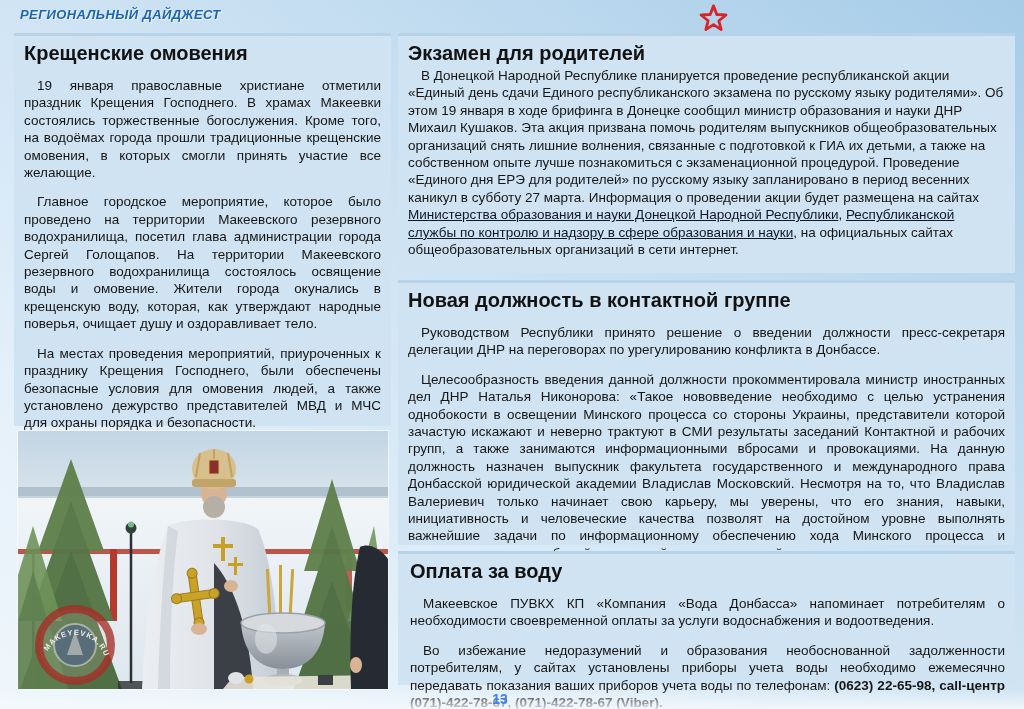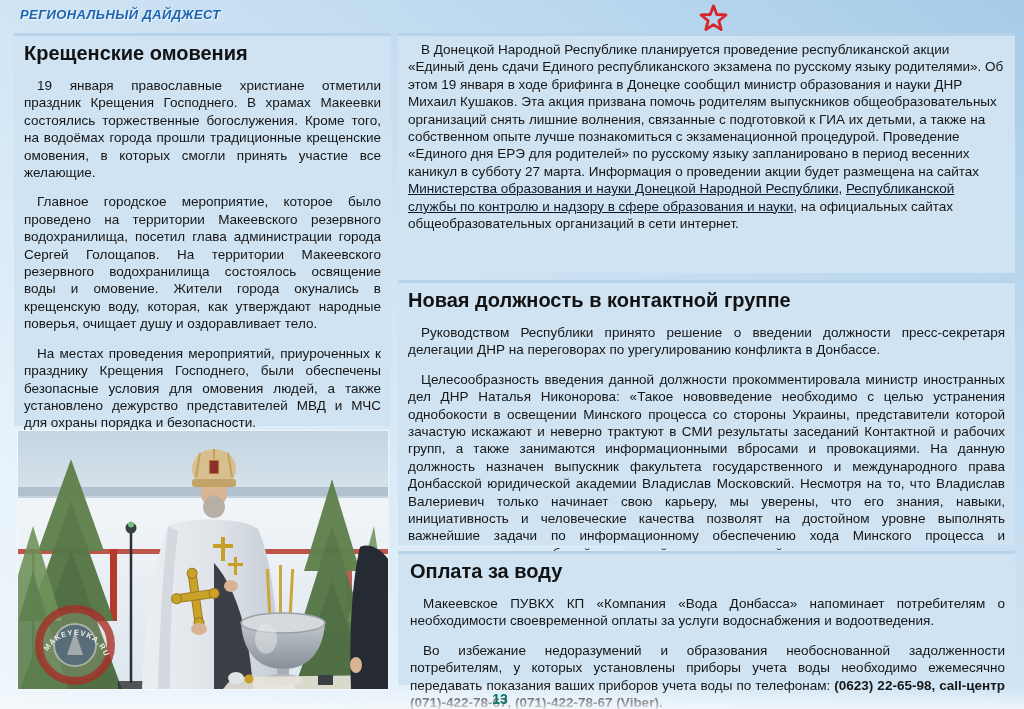--- a/index.html
+++ b/index.html
@@ -41,21 +41,21 @@
   .photo{position:absolute;left:18px;top:431px;width:370px;height:258px;margin:0;
          box-shadow:0 0 0 1px rgba(255,255,255,.5);}
   .photo svg{display:block;}
   
   .footer-bar{
     position:absolute;left:0;bottom:0;width:1024px;height:20px;
     background:linear-gradient(to bottom,rgba(244,249,252,.0),rgba(244,249,252,.85));
   }
   .page-number{
     position:absolute;left:0;bottom:2px;width:1000px;text-align:center;
-    font-size:14px;font-weight:bold;color:#0f766e;
+    font-size:14px;font-weight:bold;color:#3b82f6;
   }
 </style>
 </head>
 <body>
 
 <div class="page">
 
   <div class="header-title">РЕГИОНАЛЬНЫЙ ДАЙДЖЕСТ</div>
   <div class="brand">
     <svg width="31" height="30" viewBox="0 0 32 32">
@@ -182,31 +182,32 @@
         <circle r="21" fill="rgba(70,90,150,.5)" stroke="rgba(220,215,205,.6)" stroke-width="2"></circle>
         <path d="M0,-14 L8,10 L-8,10 Z" fill="rgba(225,220,210,.55)"></path>
         <text font-size="7.5" fill="#f2efe9" font-weight="bold" letter-spacing="1">
           <textPath href="#wmarc" startOffset="4">MAKEYEVKA.RU</textPath>
         </text>
       </g>
     </svg>
   </figure>
 
   <section class="panel panel-exam">
+    <h2>Экзамен для родителей</h2>
     <p><span>В Донецкой Народной Республике планируется проведение республиканской акции «Единый день сдачи Единого республиканского экзамена по русскому языку родителями». Об этом 19 января в ходе брифинга в Донецке сообщил министр образования и науки ДНР Михаил Кушаков. Эта акция призвана помочь родителям выпускников общеобразовательных организаций снять лишние волнения, связанные с подготовкой к ГИА их детьми, а также на собственном опыте лучше познакомиться с экзаменационной процедурой. Проведение «Единого дня ЕРЭ для родителей» по русскому языку запланировано в период весенних каникул в субботу 27 марта. Информация о проведении акции будет размещена на сайтах </span><a class="doc-link">Министерства образования и науки Донецкой Народной Республики</a><span>, </span><a class="doc-link">Республиканской службы по контролю и надзору в сфере образования и науки</a><span>, на официальных сайтах общеобразовательных организаций в сети интернет.</span></p>
   </section>
 
   <section class="panel panel-position just">
     <h2>Новая должность в контактной группе</h2>
     <p>Руководством Республики принято решение о введении должности пресс-секретаря делегации ДНР на переговорах по урегулированию конфликта в Донбассе.</p>
     <p>Целесообразность введения данной должности прокомментировала министр иностранных дел ДНР Наталья Никонорова: «Такое нововведение необходимо с целью устранения однобокости в освещении Минского процесса со стороны Украины, представители которой зачастую искажают и неверно трактуют в СМИ результаты заседаний Контактной и рабочих групп, а также занимаются информационными вбросами и провокациями. На данную должность назначен выпускник факультета государственного и международного права Донбасской юридической академии Владислав Московский. Несмотря на то, что Владислав Валериевич только начинает свою карьеру, мы уверены, что его знания, навыки, инициативность и человеческие качества позволят на достойном уровне выполнять важнейшие задачи по информационному обеспечению хода Минского процесса и относящихся к нему событий внутренней и международной повестки».</p>
   </section>
 
   <section class="panel panel-water just">
     <h2>Оплата за воду</h2>
     <p>Макеевское ПУВКХ КП «Компания «Вода Донбасса» напоминает потребителям о необходимости своевременной оплаты за услуги водоснабжения и водоотведения.</p>
-    <p><span>Во избежание недоразумений и образования необоснованной задолженности потребителям, у которых установлены приборы учета воды необходимо ежемесячно передавать показания ваших приборов учета воды по телефонам: </span><span class="phones">(0623) 22-65-98, call-центр (071)-422-78-67, (071)-422-78-67 (Viber).</span></p>
+    <p><span>Во избежание недоразумений и образования необоснованной задолженности потребителям, у сайтах установлены приборы учета воды необходимо ежемесячно передавать показания ваших приборов учета воды по телефонам: </span><span class="phones">(0623) 22-65-98, call-центр (071)-422-78-67, (071)-422-78-67 (Viber).</span></p>
   </section>
 
   <div class="footer-bar"></div>
   <div class="page-number">13</div>
 
 </div>
 
 </body></html>

